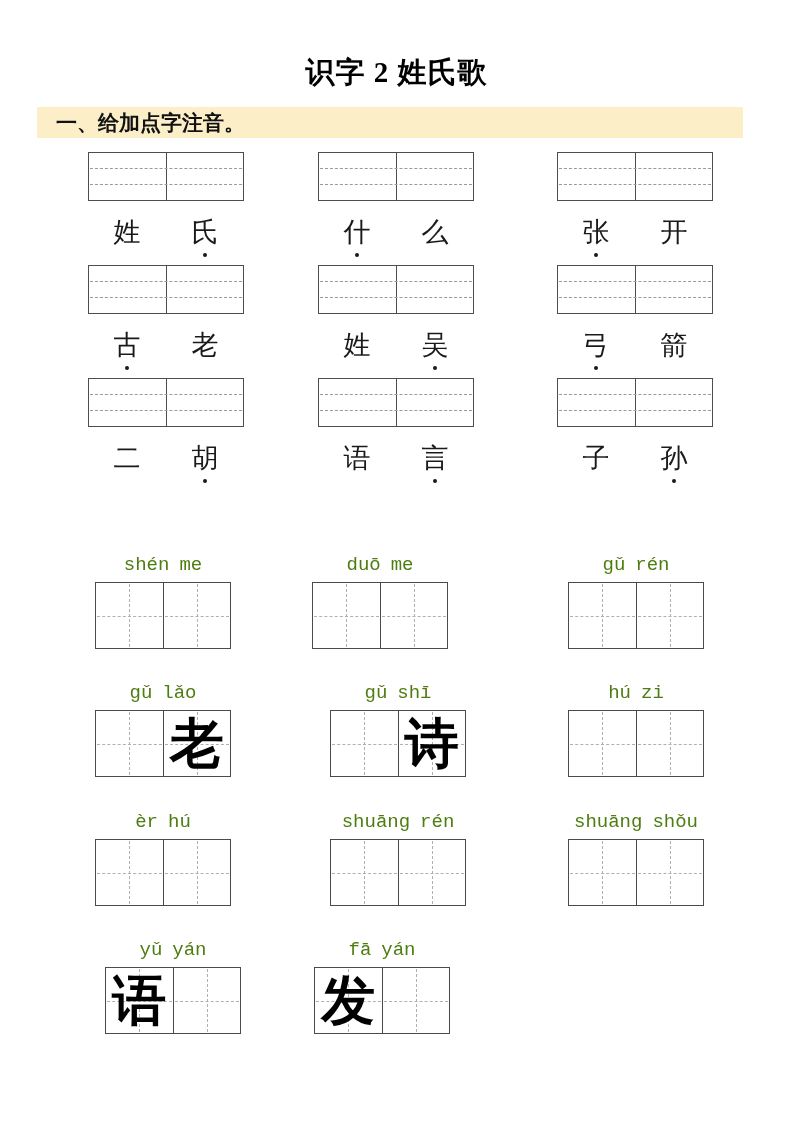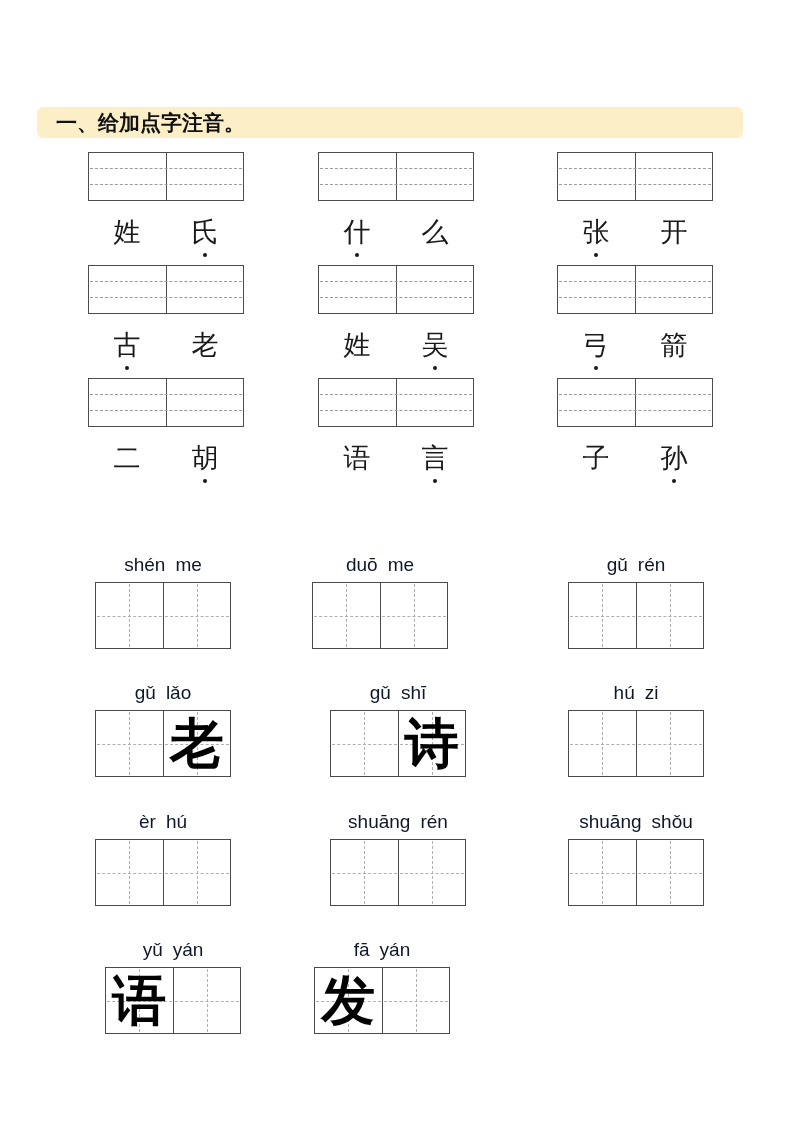--- a/index.html
+++ b/index.html
@@ -10,21 +10,21 @@
     font-family:"Liberation Serif","DejaVu Serif",serif;
   }
   .title {
     position:absolute; top:53px; left:0; width:100%;
     text-align:center; font-size:29px; font-weight:bold; color:#000;
     letter-spacing:1px;
   }
   .section-bar {
     position:absolute; left:37px; width:706px; height:31px;
     background:#fcefc8; display:flex; align-items:center;
-    padding-left:19px; font-size:21px; font-weight:bold; color:#111;border-radius:6px;
+    padding-left:19px; font-size:21px; font-weight:bold; color:#111;
   }
   .bar-one { top:107px; }
   .bar-two { top:490px; }
 
   
   .s1-unit { position:absolute; width:156px; }
   .pinyin-box {
     position:relative; width:156px; height:49px;
     border:1.5px solid #4d4d4d; background:#fff;
   }
@@ -37,42 +37,43 @@
   .hanzi { position:relative; font-size:27px; color:#1a1a1a; line-height:1.2; }
   .hanzi.dotted::after {
     content:""; position:absolute; left:50%; transform:translateX(-50%);
     bottom:-9px; width:4px; height:4px; border-radius:50%; background:#1a1a1a;
   }
 
   
   .s2-unit { position:absolute; width:140px; }
   .pinyin-label {
     display:flex; justify-content:center; align-items:flex-end; gap:10px;
-    height:24px; font-family:Liberation Sans, sans-serif;
-    font-size:19px; color:#0f172a; white-space:nowrap;
+    height:24px; font-family:Liberation Mono, monospace;
+    font-size:19px; color:#4d7c0f; white-space:nowrap;
   }
   .grid-box {
     margin:6px 0 0 2px; display:flex; width:136px; height:67px;
     border:1.6px solid #4a4a4a; background:#fff;
   }
   .g-cell { position:relative; flex:1; }
   .g-cell + .g-cell { border-left:1.4px solid #4a4a4a; }
   .g-dash-v { position:absolute; left:50%; top:1px; bottom:1px; width:0; border-left:1px dashed #b0b0b0; }
   .g-dash-h { position:absolute; top:50%; left:1px; right:1px; height:0; border-top:1px dashed #b0b0b0; }
   .written {
     position:absolute; inset:0; display:flex; align-items:center; justify-content:center;
     font-size:54px; font-weight:bold; color:#000; line-height:1;
     font-family:"Liberation Serif","DejaVu Serif",serif;
   }
 </style>
 </head>
 <body>
 
 <div class="page">
 
+  <div class="title">识字 2 姓氏歌</div>
 
   <div class="section-bar bar-one">一、给加点字注音。</div>
 
   <div class="s1-unit" style="left:88px; top:152px">
     <div class="pinyin-box">
         <span class="pb-vline"></span>
         <span class="pb-dash d1"></span>
         <span class="pb-dash d2"></span>
       </div>
     <div class="char-pair">

